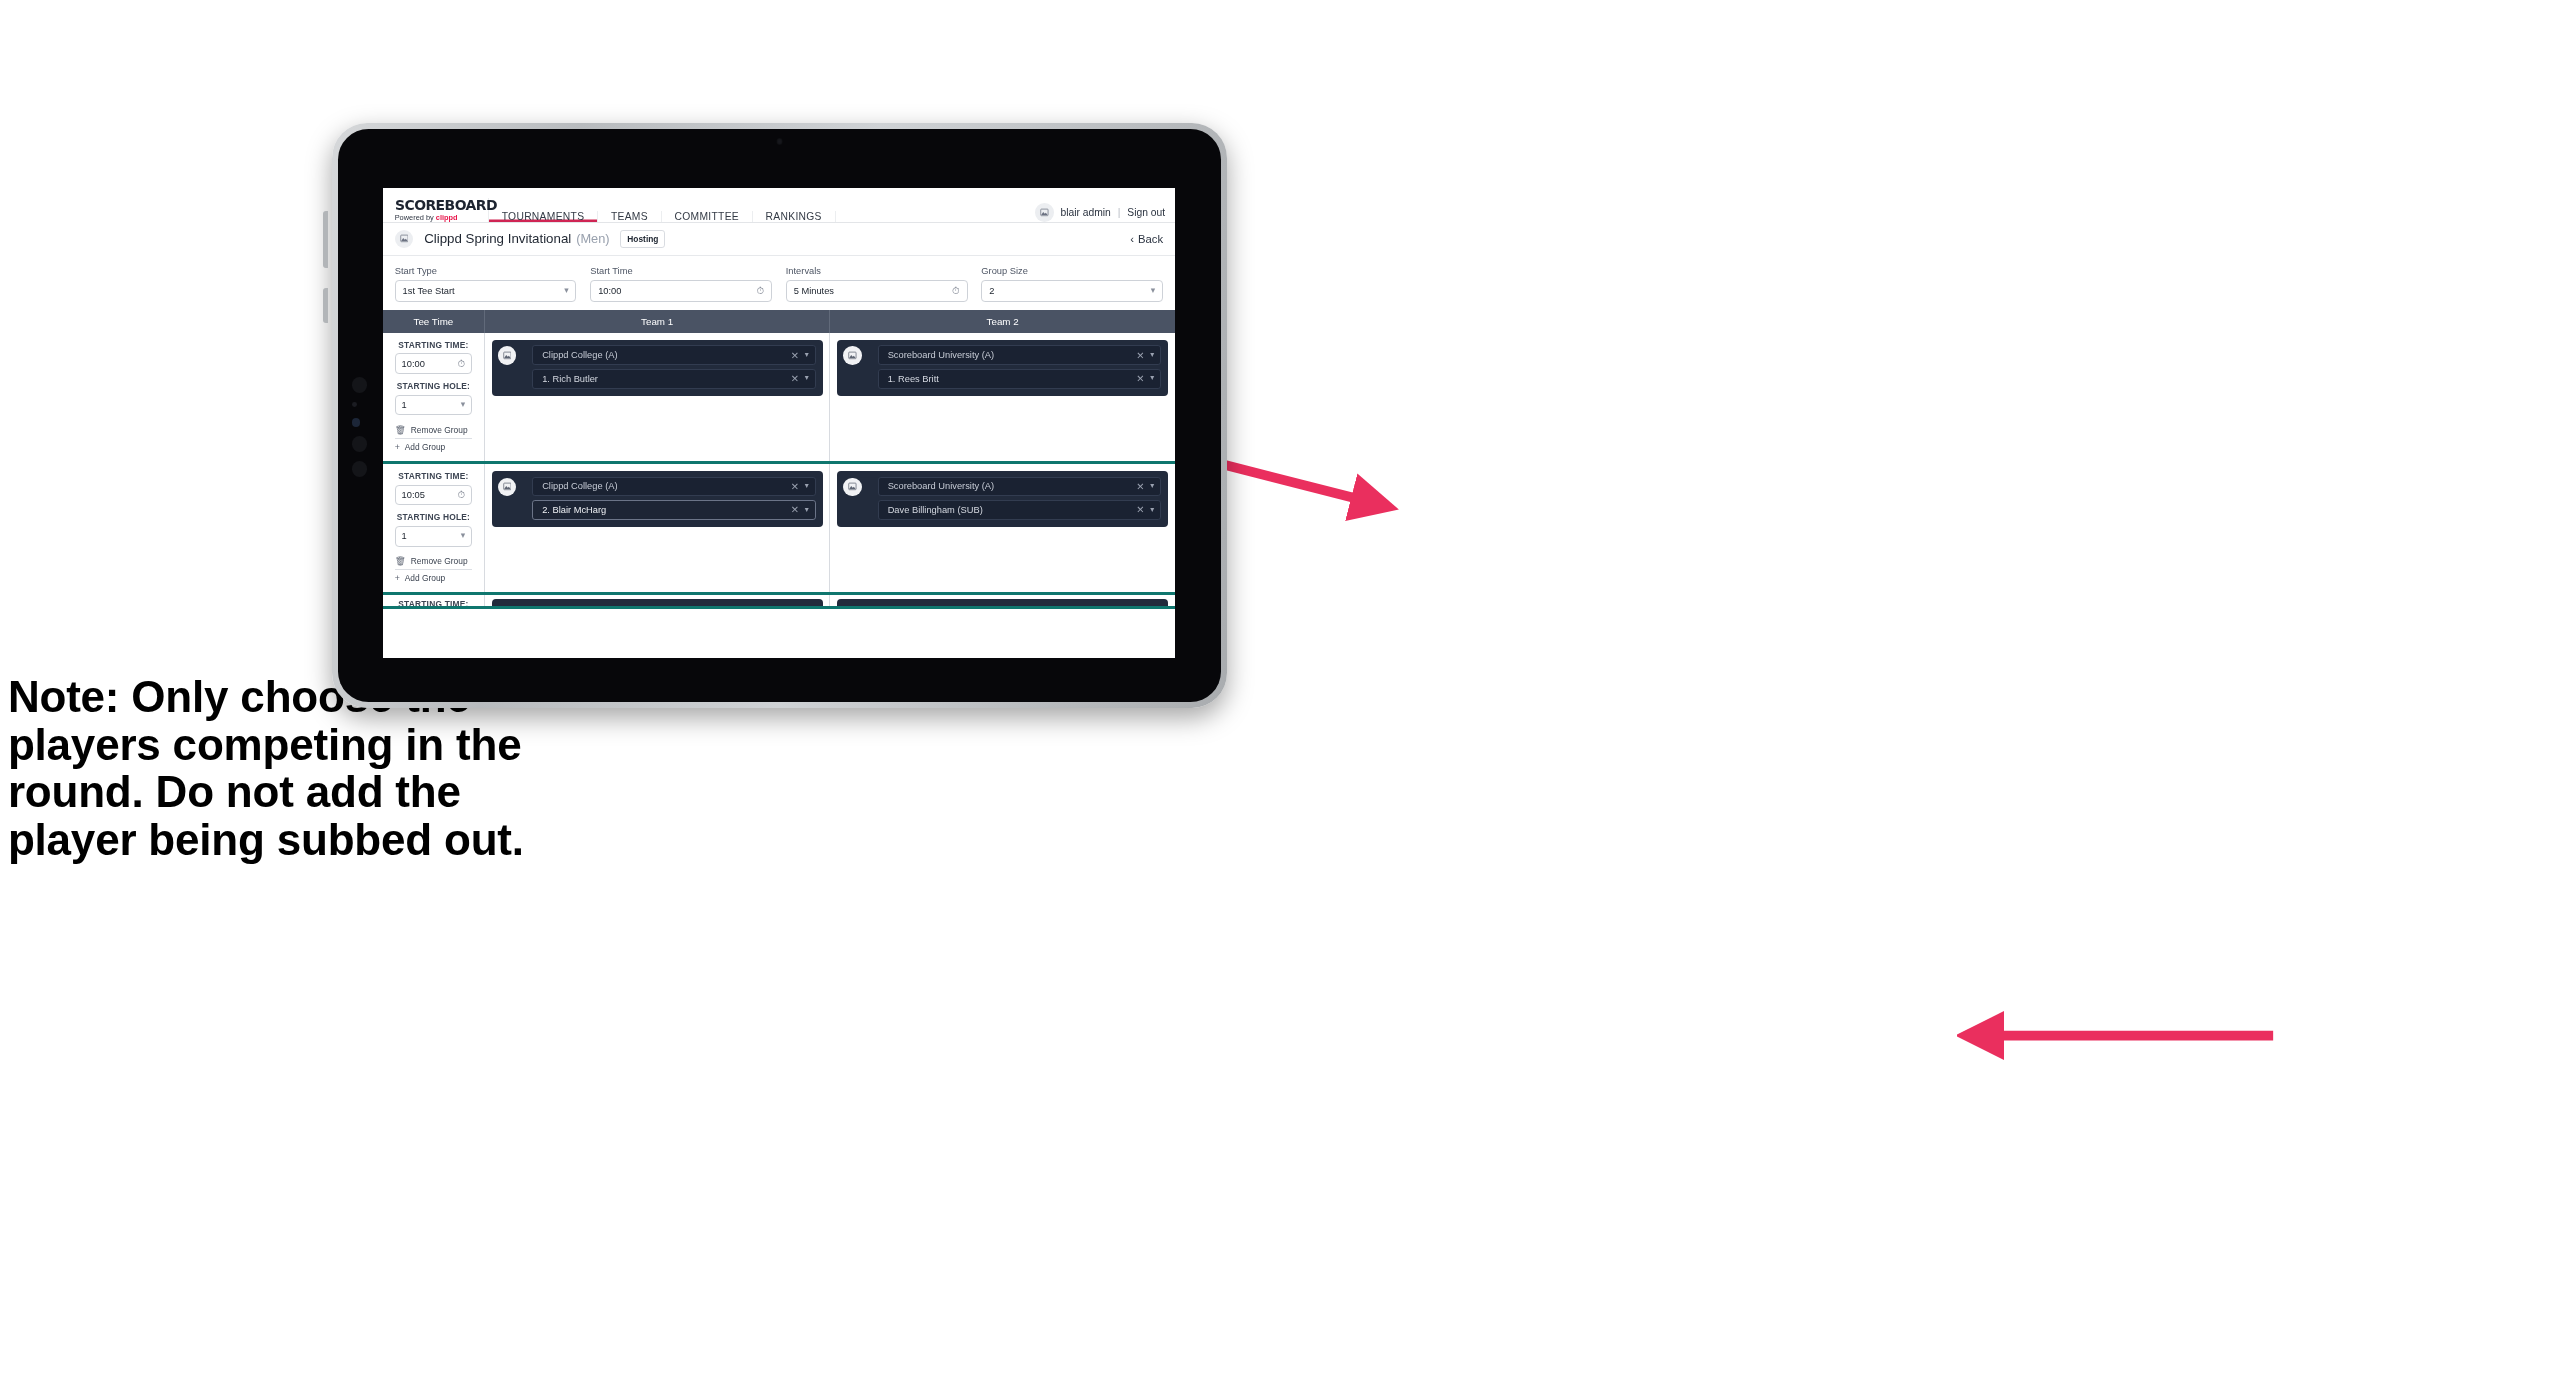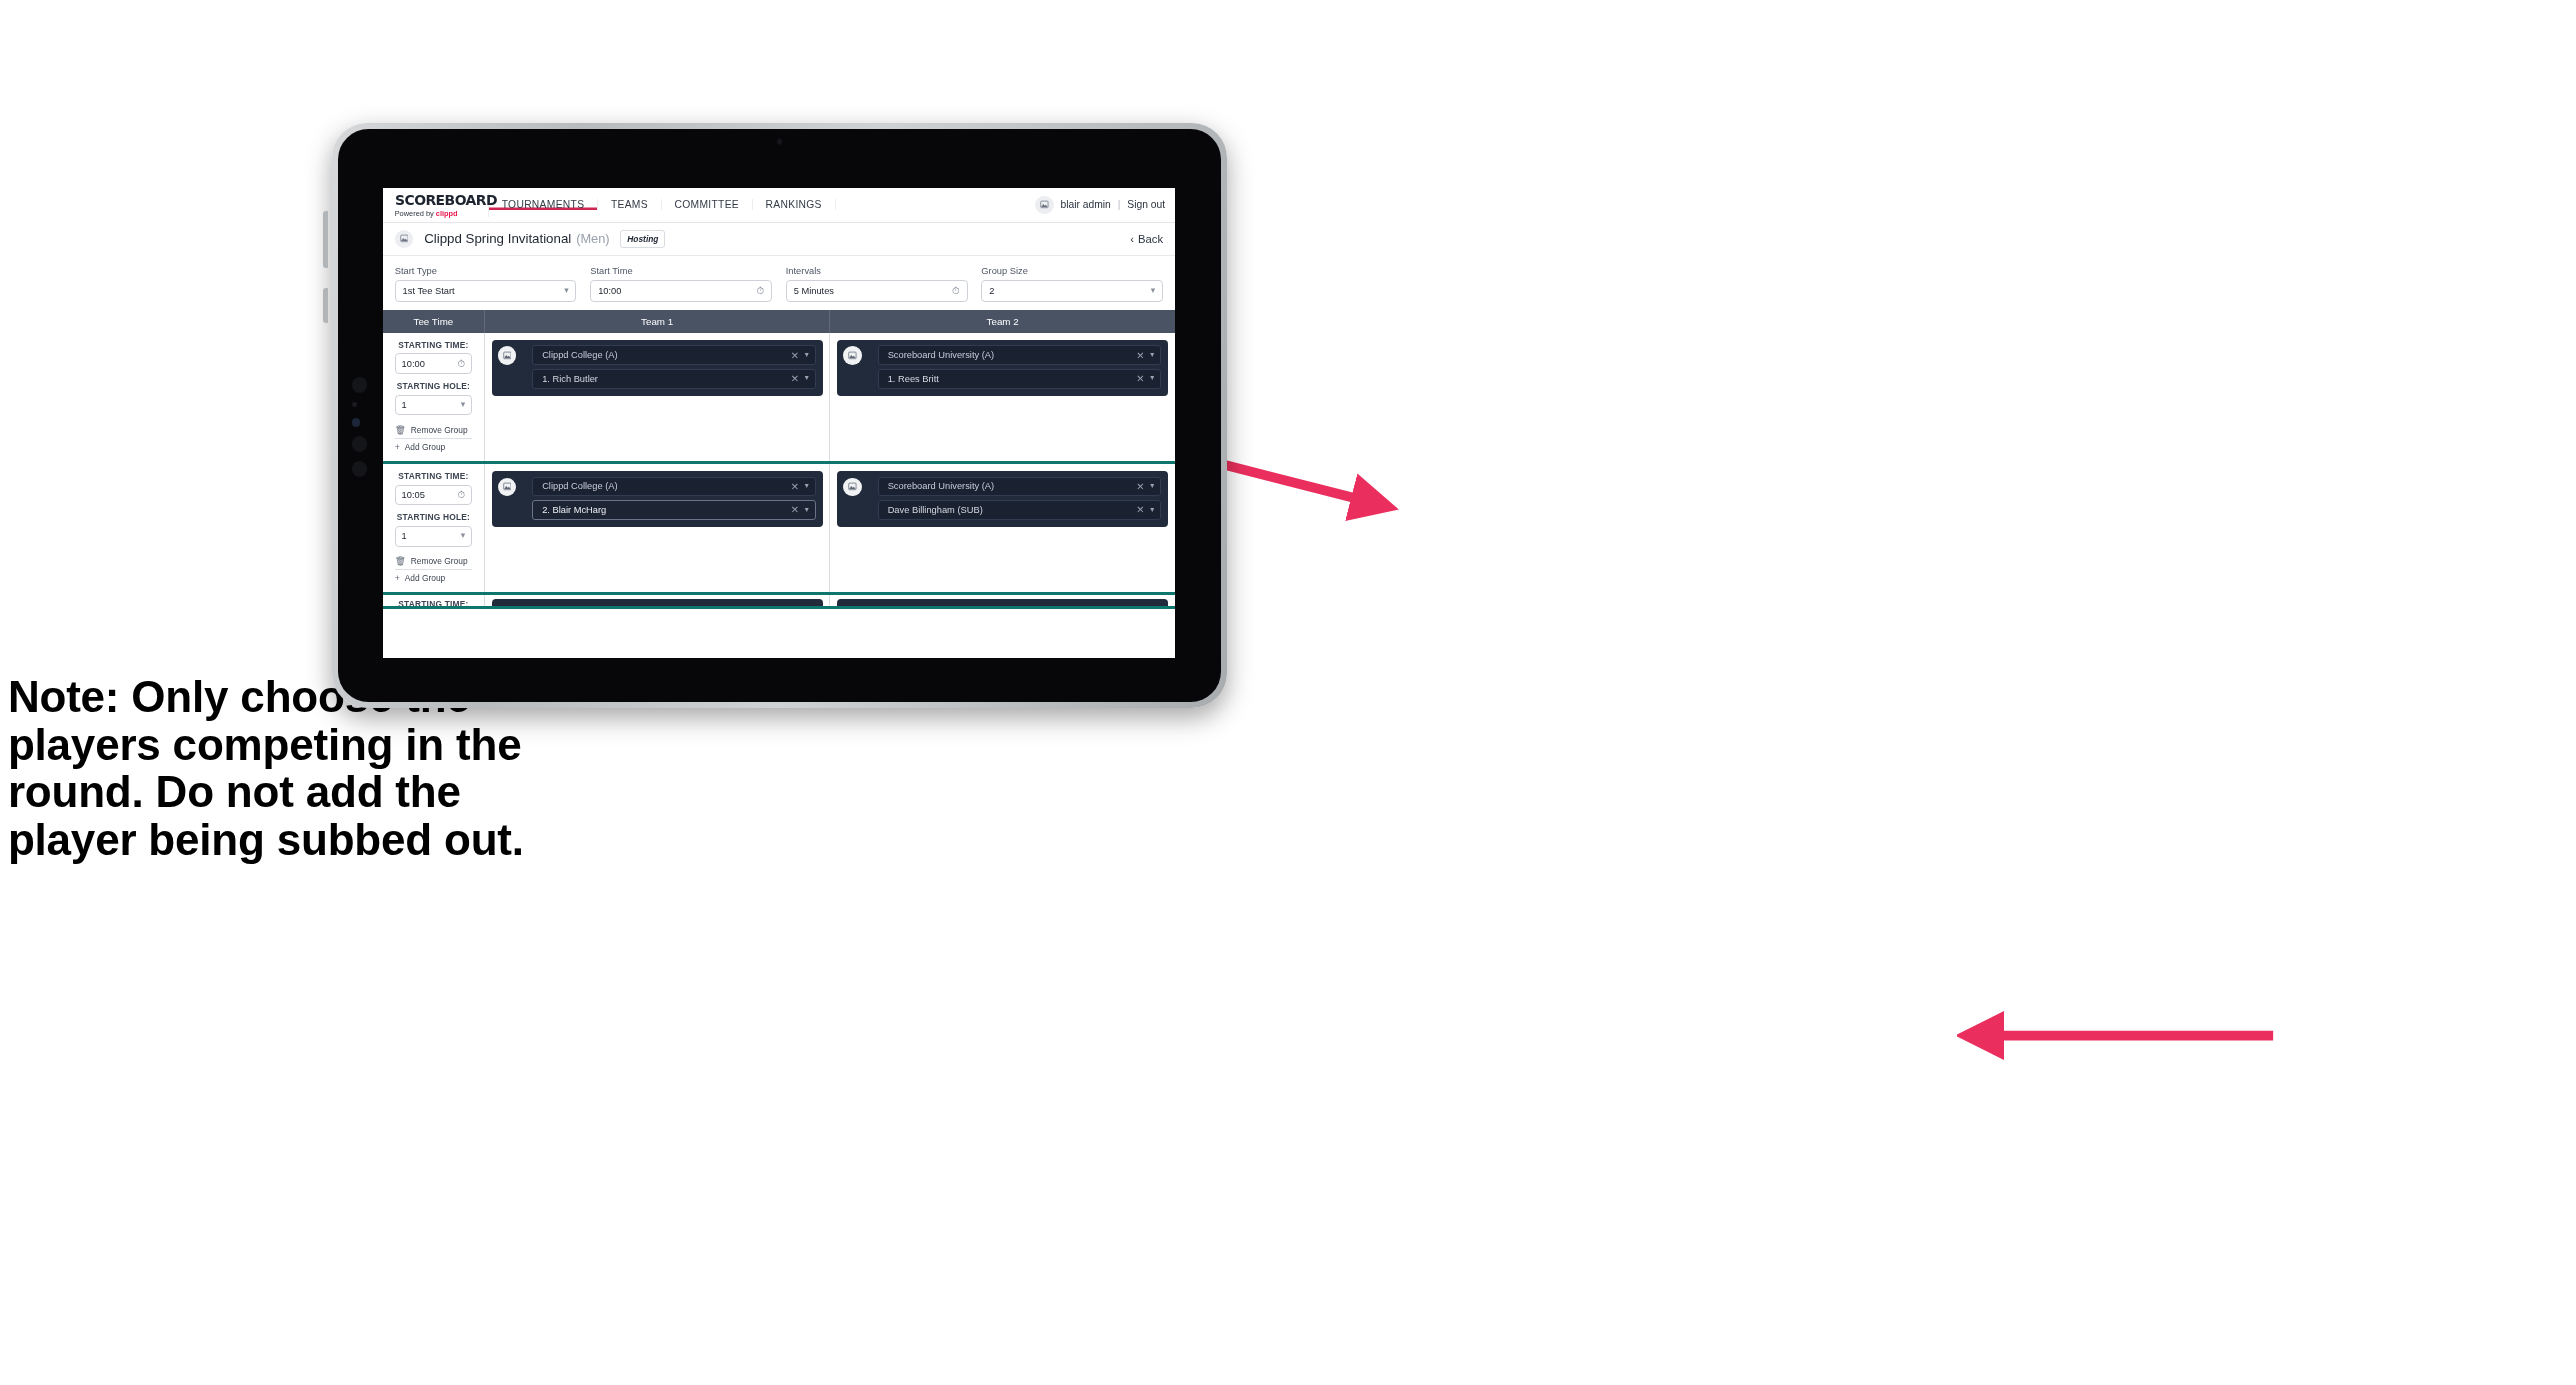--- a/index.html
+++ b/index.html
@@ -66,21 +66,21 @@
 
   
   #screen {
     position: absolute; left: 45px; top: 59px;
     width: 792px; height: 470px;
     background: #ffffff; overflow: hidden;
   }
 
   
   #topnav {
-    height: 35px; display: flex; align-items: center;
+    height: 35px; display: flex; align-items: flex-end;
     border-bottom: 1px solid #e3e5e8; background: #fff;
   }
   #logo-cell {
     width: 106px; display: flex; flex-direction: column; justify-content: center;
     padding-left: 11.8px; border-right: 1px solid #eceef0;
   }
   #logo-main {
     font-family: "DejaVu Sans", sans-serif;
     font-weight: 700; font-size: 14.7px; letter-spacing: -0.6px;
     color: #1d2430; line-height: 1;
@@ -116,21 +116,21 @@
   }
   #crumb-icon {
     width: 18.7px; height: 18.7px; border-radius: 50%; background: #eceef1;
     display: flex; align-items: center; justify-content: center;
     color: #6a7080; font-size: 8.8px; margin-right: 10.8px;
   }
   #crumb-title { font-size: 13.3px; color: #1e2530; }
   #crumb-gender { font-size: 12.8px; color: #98a0ad; margin-left: 4.9px; }
   #crumb-badge {
     margin-left: 10.8px; border: 1px solid #d9dce1; border-radius: 2.9px;
-    padding: 2.9px 5.9px; font-size: 8.4px; font-weight: 700; color: #232a35; font-style: italic;
+    padding: 2.9px 5.9px; font-size: 8.4px; font-weight: 700; color: #232a35;
   }
   #crumb-back {
     margin-left: auto; font-size: 11.3px; color: #2b3340; cursor: pointer;
     display: flex; align-items: center; gap: 3.9px;
   }
 
   
   #formrow {
     display: flex; gap: 13.8px; padding: 9.8px 11.8px 7.9px 11.8px; background: #fff;
   }

